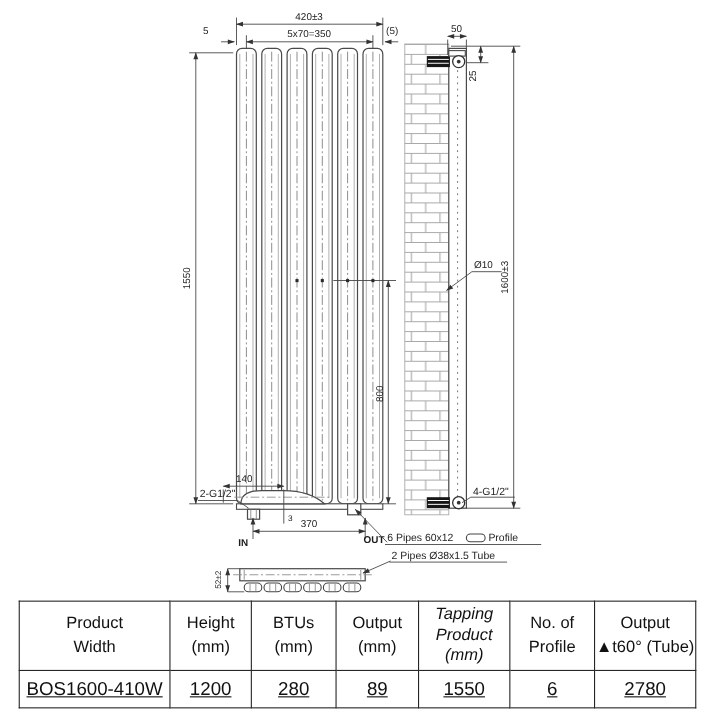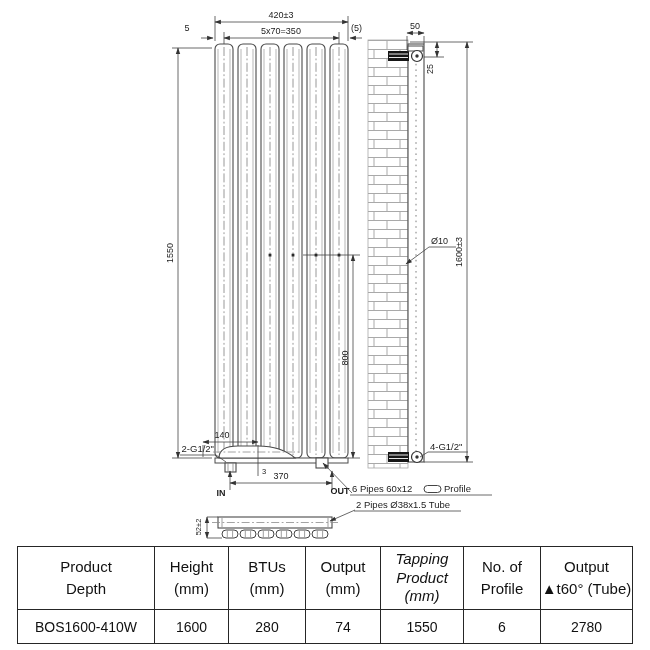--- a/index.html
+++ b/index.html
@@ -9,21 +9,21 @@
   svg text{font-family:"Liberation Sans","DejaVu Sans",sans-serif;fill:#1c1c1c;}
   .dim{font-size:9px;}
   .dimsm{font-size:7.5px;}
   .lbl{font-size:9.5px;}
   .flow{font-size:9px;font-weight:bold;}
   .spec-table{position:absolute;left:17px;top:546px;width:615px;border-collapse:collapse;
               table-layout:fixed;color:#111;}
   .spec-table th,.spec-table td{border:1.6px solid #262626;text-align:center;vertical-align:middle;
               font-weight:normal;padding:0;}
   .spec-table th{height:62px;font-size:15px;line-height:1.45;}
-  .spec-table td{height:33px;font-size:14px;}
+  .spec-table td{height:33px;font-size:17px;text-decoration:underline;}
   .hl{display:block;}
 </style>
 </head>
 <body>
 
 <div class="page">
 
 <svg width="650" height="545" viewBox="0 0 650 545">
   <defs>
     <marker id="ar" viewBox="0 0 10 10" refX="9.2" refY="5" markerWidth="10" markerHeight="8" orient="auto-start-reverse">
@@ -223,21 +223,21 @@
         <col style="width:77px">
     <col style="width:75px">
         <col style="width:83px">
         <col style="width:77px">
         <col style="width:92px">
   </colgroup>
   <thead>
     <tr>
       <th>
         <span class="hl">Product</span>
-        <span class="hl">Depth</span>
+        <span class="hl">Width</span>
       </th>
       <th>
         <span class="hl">Height</span>
         <span class="hl">(mm)</span>
       </th>
       <th>
         <span class="hl">BTUs</span>
         <span class="hl">(mm)</span>
       </th>
       <th>
@@ -255,23 +255,23 @@
       </th>
       <th>
         <span class="hl">Output</span>
         <span class="hl">▲t60° (Tube)</span>
       </th>
     </tr>
   </thead>
   <tbody>
     <tr>
       <td>BOS1600-410W</td>
-      <td>1600</td>
+      <td>1200</td>
       <td>280</td>
-      <td>74</td>
+      <td>89</td>
       <td>1550</td>
       <td>6</td>
       <td>2780</td>
     </tr>
   </tbody>
 </table>
 
 </div>
 
 </body></html>

